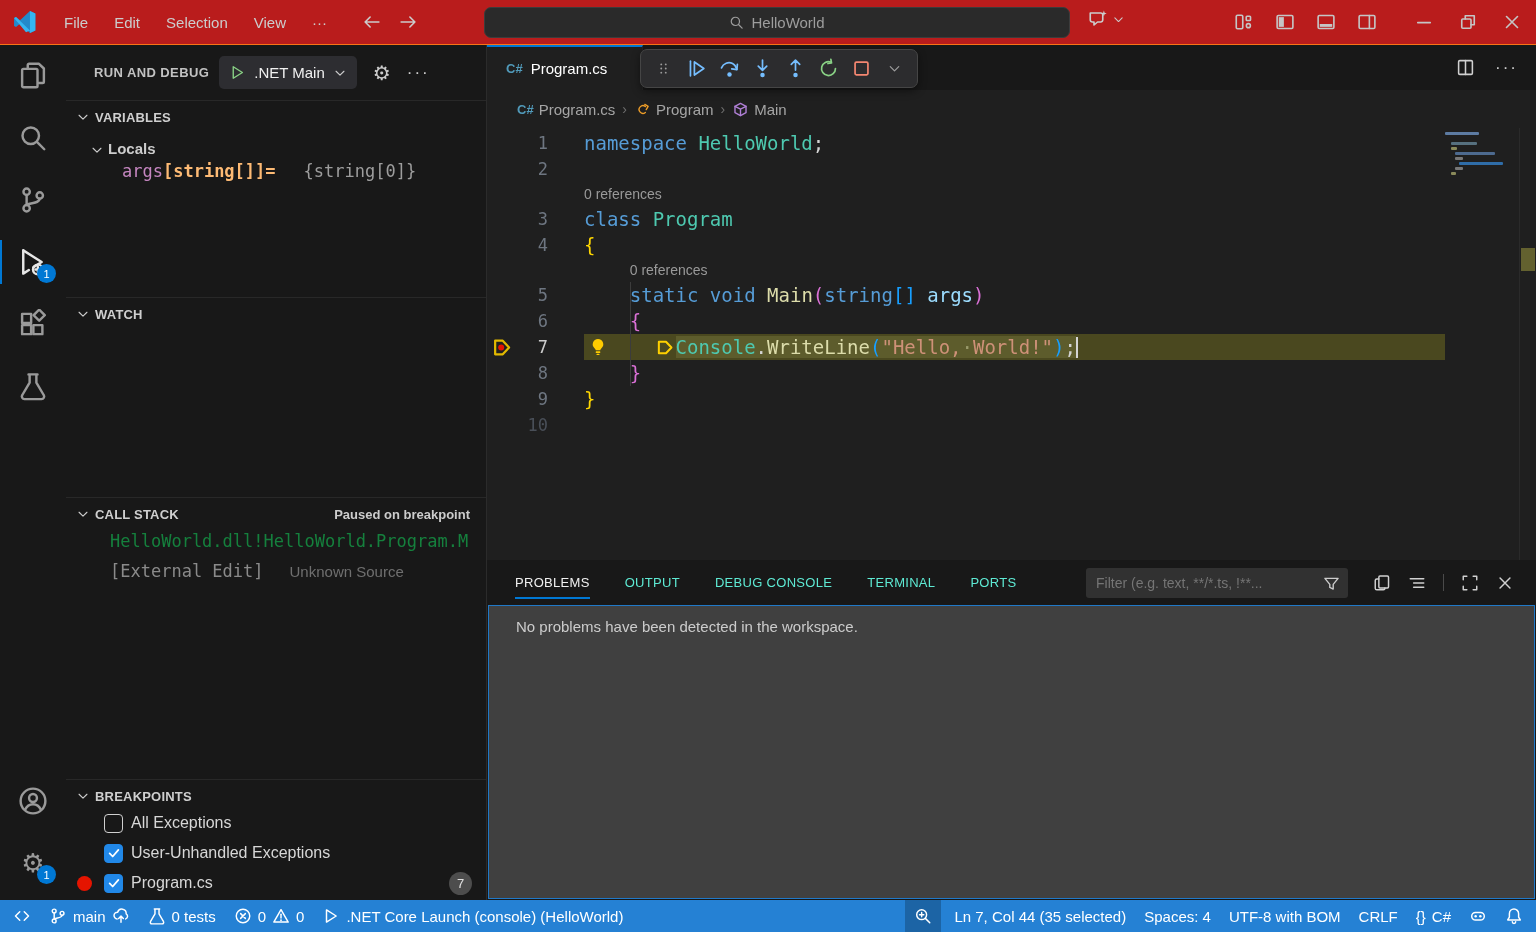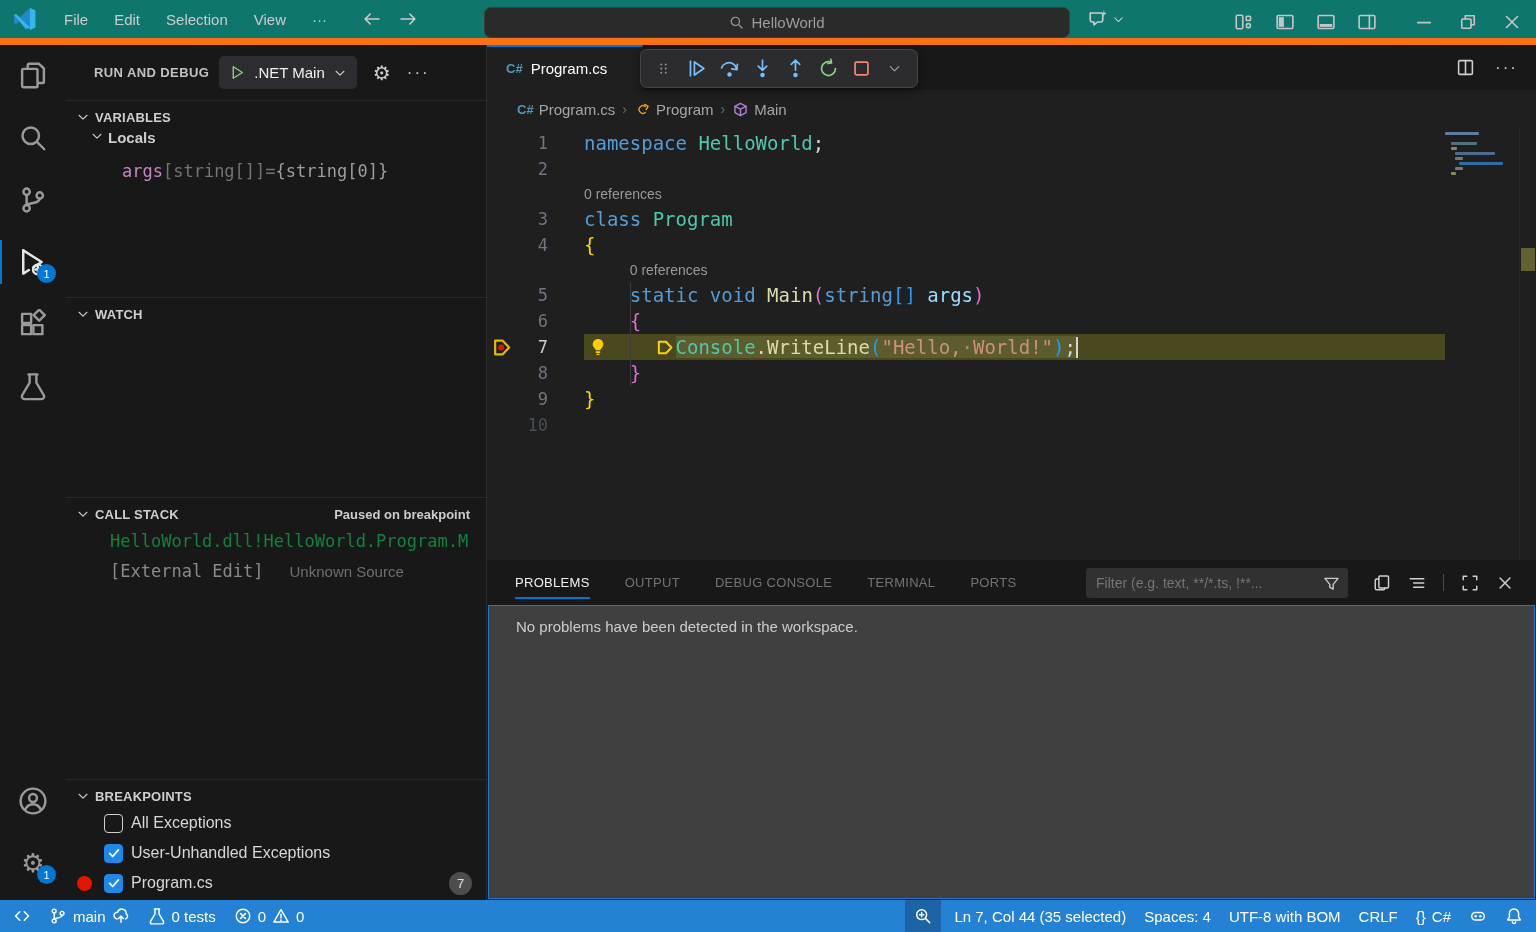--- a/index.html
+++ b/index.html
@@ -2,22 +2,22 @@
 <html><head>
 <meta charset="utf-8">
 <style>
   * { margin:0; padding:0; box-sizing:border-box; }
   html,body { width:1536px; height:932px; overflow:hidden; background:#1f1f1f;
     font-family:"Liberation Sans", sans-serif; color:#cccccc; }
   svg { display:block; }
   .s { fill:none; stroke:currentColor; stroke-width:1.3; stroke-linecap:round; stroke-linejoin:round; }
 
   
-  .titlebar { position:absolute; top:0; left:0; right:0; height:45px; background:#0f766e;
-    display:flex; align-items:center; border-bottom:7px solid #f97316; }
+  .titlebar { position:absolute; top:0; left:0; right:0; height:45px; background:#b91c1c;
+    display:flex; align-items:center; border-bottom:1px solid #f97316; }
   .logo { width:24px; height:24px; margin:0 14px 0 13px; }
   .menu-item { font-size:15px; color:#cccccc; padding:5px 13px; border-radius:5px; cursor:default; }
   .nav-arrows { display:flex; gap:16px; margin-left:22px; color:#cccccc; }
   .nav-arrows .ic { width:20px; height:20px; }
   .cmd-center { position:absolute; left:484px; top:7px; width:586px; height:31px; background:#2a2a2a;
     border:1px solid #3c3c3c; border-radius:7px; display:flex; align-items:center; justify-content:center;
     gap:7px; color:#9d9d9d; font-size:15px; }
   .copilot-btn { position:absolute; left:1088px; top:9px; display:flex; align-items:center; gap:4px; color:#cccccc; }
   .tb-right { position:absolute; right:0; top:0; height:44px; display:flex; align-items:center; gap:21px; padding-right:14px; color:#c5c5c5; }
   .tb-right .ic, .copilot-btn .ic { width:20px; height:20px; }
@@ -47,25 +47,25 @@
   .launch-label { color:#f0f0f0; font-size:15px; }
   .chev { width:14px; height:14px; color:#cccccc; }
   .sb-hdr-ic { margin-left:16px; color:#cccccc; cursor:pointer; }
   .dots { font-size:17px; letter-spacing:2px; color:#cccccc; }
 
   .section { position:absolute; left:0; right:0; border-top:1px solid #282828; }
   .sec-title-row { height:28px; display:flex; align-items:center; padding:4px 16px 0 10px; }
   .sec-chev { width:14px; height:14px; color:#cccccc; margin-right:5px; }
   .sec-title { font-size:13px; font-weight:bold; color:#cfcfcf; letter-spacing:.2px; }
   .sec-badge { margin-left:auto; font-size:13px; font-weight:bold; color:#cccccc; }
-  .tree-row { height:28px; display:flex; align-items:flex-start; padding-left:24px; color:#cccccc; cursor:pointer; }
+  .tree-row { height:28px; display:flex; align-items:flex-end; padding-left:24px; color:#cccccc; cursor:pointer; }
   .tree-row .sec-chev { margin-right:4px; }
   .mono { font-family:"DejaVu Sans Mono", monospace; }
   .var-row { padding-left:56px; font-size:17px; height:28px; display:flex; align-items:center; }
-  .vn { color:#c586c0; } .vd { color:#737373; } .vv { color:#9d9d9d; }
+  .vn { color:#c586c0; } .vd { color:#fdba74;font-weight:bold; } .vv { color:#9d9d9d;margin-left:28px; }
   .cs-row { padding-left:44px; font-size:17px; height:30px; display:flex; align-items:center; white-space:nowrap; overflow:hidden; color:#15803d; }
   .cs-sub { font-family:"Liberation Sans", sans-serif; font-size:15px; color:#6f6f6f; margin-left:26px; }
   .bp-row { height:30px; display:flex; align-items:center; padding-left:38px; position:relative; font-size:16px; color:#d7d7d7; }
   .bp-check { width:19px; height:19px; border-radius:4px; border:1.6px solid #d0d0d0; margin-right:8px; flex:none; }
   .bp-row.checked .bp-check { border-color:#2188e8; background:#2188e8; color:#fff; display:flex; align-items:center; justify-content:center; }
   .bp-dot { position:absolute; left:11px; width:15px; height:15px; border-radius:50%; background:#e51400; }
   .bp-badge { position:absolute; right:14px; width:23px; height:23px; border-radius:50%; background:#4d4d4d;
     color:#e0e0e0; font-size:13px; display:flex; align-items:center; justify-content:center; }
 
   
@@ -111,21 +111,21 @@
   .dmarker { position:absolute; left:72px; top:4px; width:19px; height:19px; color:#ffd000; }
   .caret { display:inline-block; width:2px; height:21px; background:#d4d4d4; vertical-align:-4px; }
   .minimap { position:absolute; right:19px; top:0; width:72px; height:120px; }
   .minimap div { position:absolute; height:3px; border-radius:1px; }
   .overview-ruler { position:absolute; right:0; top:0; bottom:0; width:17px; border-left:1px solid #2a2a2a; }
   .ov-mark { position:absolute; left:1px; right:1px; top:120px; height:23px; background:#63612f; }
 
   
   .panel { height:340px; background:#181818; display:flex; flex-direction:column; position:relative; }
   .panel-tabs { height:45px; display:flex; align-items:center; padding-left:28px; position:relative; }
-  .p-tab { margin-right:35px; font-size:13px; letter-spacing:.3px; color:#737373; height:45px;
+  .p-tab { margin-right:35px; font-size:13px; letter-spacing:.3px; color:#5eead4; height:45px;
     display:flex; align-items:center; cursor:pointer; position:relative; }
   .p-tab.active { color:#f0f0f0; }
   .p-tab.active::after { content:""; position:absolute; left:0; right:0; bottom:6px; height:2px; background:#0078d4; }
   .panel-filter { position:absolute; right:188px; top:8px; width:262px; height:30px; background:#313131;
     border-radius:3px; display:flex; align-items:center; }
   .panel-filter input { flex:1; background:transparent; border:none; outline:none; color:#bdbdbd;
     font-size:14px; padding:0 6px 0 10px; font-family:"Liberation Sans",sans-serif; }
   .panel-filter .ic { width:17px; height:17px; color:#cccccc; margin-right:8px; flex:none; }
   .panel-actions { position:absolute; right:22px; top:0; height:45px; display:flex; align-items:center; gap:17px; color:#d0d0d0; }
   .panel-actions .ic { width:18px; height:18px; cursor:pointer; }
@@ -716,20 +716,28 @@
         <span>0</span>
         <span class="ic">
           <svg viewBox="0 0 16 16">
             <path class="s" d="M8 2.4 14.4 13.4H1.6z"></path>
             <path class="s" d="M8 6.4v3.4"></path>
             <circle fill="currentColor" cx="8" cy="11.7" r=".8"></circle>
           </svg>
         </span>
         <span>0</span>
       </div>
+      <div class="sb-item">
+        <span class="ic">
+          <svg viewBox="0 0 16 16">
+            <path class="s" d="M4 2.6l8.6 5.4L4 13.4z"></path>
+          </svg>
+        </span>
+        <span>.NET Core Launch (console) (HelloWorld)</span>
+      </div>
     </div>
   <div class="sb-right" id="sb-right">
       <div class="sb-item boxed">
         <span class="ic">
           <svg viewBox="0 0 16 16">
             <circle class="s" cx="6.8" cy="6.8" r="4.4"></circle>
             <path class="s" d="M10.1 10.1 14 14M6.8 4.9v3.8M4.9 6.8h3.8"></path>
           </svg>
         </span>
       </div>

